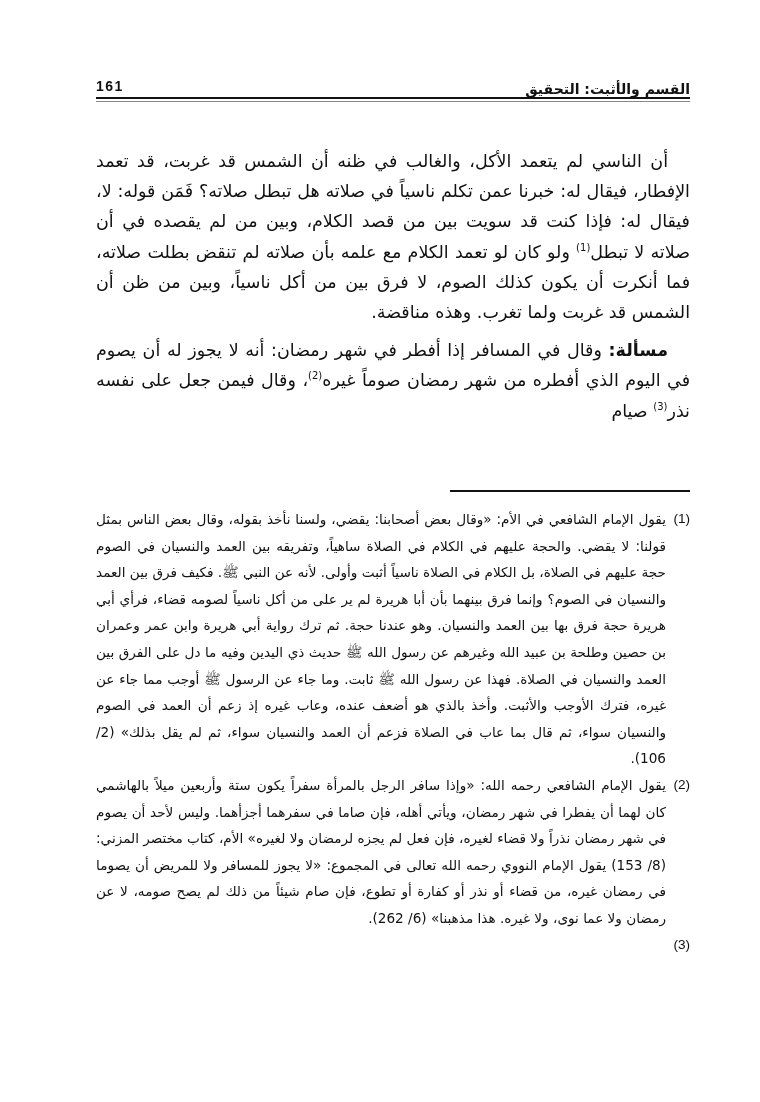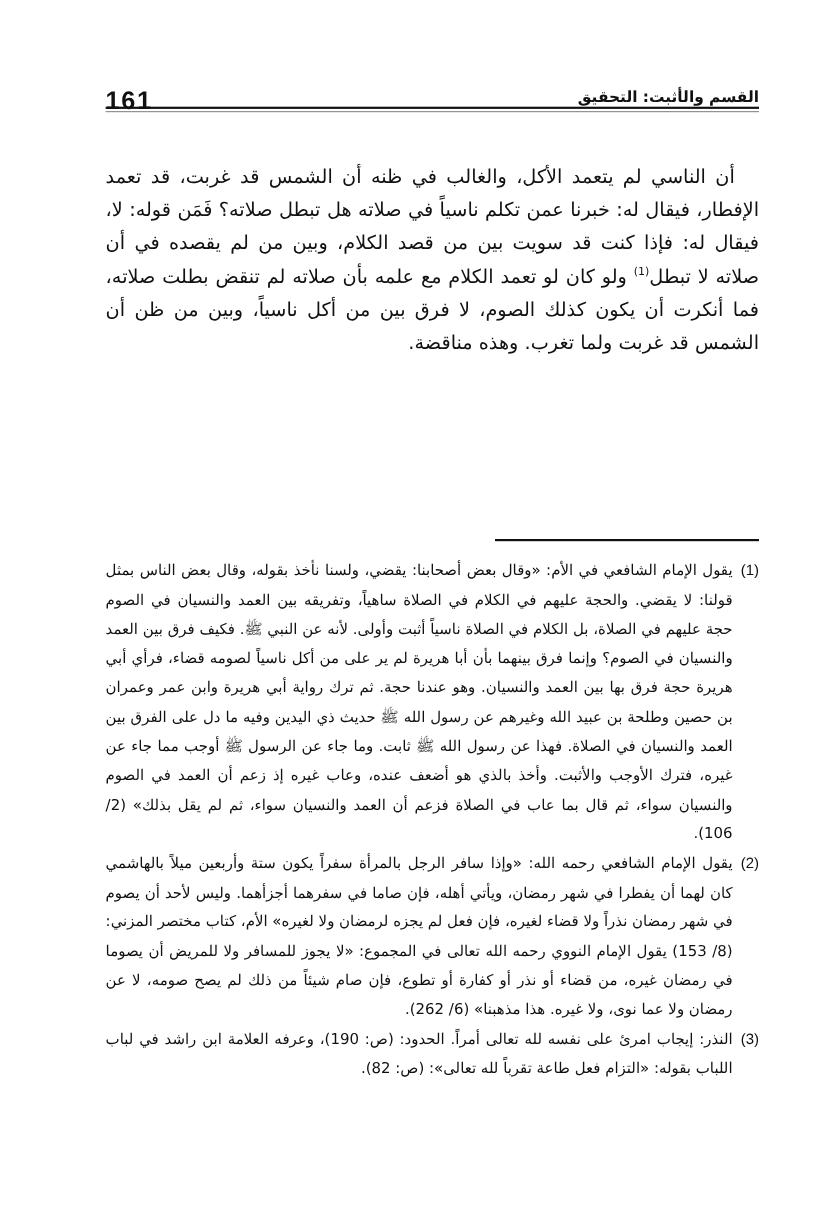--- a/index.html
+++ b/index.html
@@ -36,21 +36,21 @@
       top: 3px;
       font-size: 14px;
       font-weight: bold;
       letter-spacing: -0.3px;
     }
     .page-number {
       position: absolute;
       left: 0;
       top: 0;
       font-family: "Liberation Sans", sans-serif;
-      font-size: 23px;
+      font-size: 14px;
       font-weight: bold;
       letter-spacing: 1.5px;
       direction: ltr;
     }
     .header-rule {
       position: absolute;
       top: 97px;
       left: 0;
       right: 0;
       height: 2px;
@@ -127,32 +127,34 @@
     <span class="running-title">القسم والأثبت: التحقيق</span>
     <span class="page-number">161</span>
   </div>
   <div class="header-rule"></div>
   <div class="header-rule-thin"></div>
 
   <div class="main-text">
     <p>
       <span>أن الناسي لم يتعمد الأكل، والغالب في ظنه أن الشمس قد غربت، قد تعمد الإفطار، فيقال له: خبرنا عمن تكلم ناسياً في صلاته هل تبطل صلاته؟ فَمَن قوله: لا، فيقال له: فإذا كنت قد سويت بين من قصد الكلام، وبين من لم يقصده في أن صلاته لا تبطل</span><sup>(1)</sup><span> ولو كان لو تعمد الكلام مع علمه بأن صلاته لم تنقض بطلت صلاته، فما أنكرت أن يكون كذلك الصوم، لا فرق بين من أكل ناسياً، وبين من ظن أن الشمس قد غربت ولما تغرب. وهذه مناقضة.</span>
     </p>
+    <p>
+      <span class="issue-label">مسألة:</span><span> وقال في المسافر إذا أفطر في شهر رمضان: أنه لا يجوز له أن يصوم في اليوم الذي أفطره من شهر رمضان صوماً غيره</span><sup>(2)</sup><span>، وقال فيمن جعل على نفسه نذر</span><sup>(3)</sup><span> صيام</span>
+    </p>
   </div>
 
   <div class="footnote-rule"></div>
 
   <div class="footnotes">
     <p class="footnote">
       <span class="fn-num">(1)</span>
       <span>يقول الإمام الشافعي في الأم: «وقال بعض أصحابنا: يقضي، ولسنا نأخذ بقوله، وقال بعض الناس بمثل قولنا: لا يقضي. والحجة عليهم في الكلام في الصلاة ساهياً، وتفريقه بين العمد والنسيان في الصوم حجة عليهم في الصلاة، بل الكلام في الصلاة ناسياً أثبت وأولى. لأنه عن النبي ﷺ. فكيف فرق بين العمد والنسيان في الصوم؟ وإنما فرق بينهما بأن أبا هريرة لم ير على من أكل ناسياً لصومه قضاء، فرأي أبي هريرة حجة فرق بها بين العمد والنسيان. وهو عندنا حجة. ثم ترك رواية أبي هريرة وابن عمر وعمران بن حصين وطلحة بن عبيد الله وغيرهم عن رسول الله ﷺ حديث ذي اليدين وفيه ما دل على الفرق بين العمد والنسيان في الصلاة. فهذا عن رسول الله ﷺ ثابت. وما جاء عن الرسول ﷺ أوجب مما جاء عن غيره، فترك الأوجب والأثبت. وأخذ بالذي هو أضعف عنده، وعاب غيره إذ زعم أن العمد في الصوم والنسيان سواء، ثم قال بما عاب في الصلاة فزعم أن العمد والنسيان سواء، ثم لم يقل بذلك» (2/ 106).</span>
     </p>
     <p class="footnote">
       <span class="fn-num">(2)</span>
       <span>يقول الإمام الشافعي رحمه الله: «وإذا سافر الرجل بالمرأة سفراً يكون ستة وأربعين ميلاً بالهاشمي كان لهما أن يفطرا في شهر رمضان، ويأتي أهله، فإن صاما في سفرهما أجزأهما. وليس لأحد أن يصوم في شهر رمضان نذراً ولا قضاء لغيره، فإن فعل لم يجزه لرمضان ولا لغيره» الأم، كتاب مختصر المزني: (8/ 153) يقول الإمام النووي رحمه الله تعالى في المجموع: «لا يجوز للمسافر ولا للمريض أن يصوما في رمضان غيره، من قضاء أو نذر أو كفارة أو تطوع، فإن صام شيئاً من ذلك لم يصح صومه، لا عن رمضان ولا عما نوى، ولا غيره. هذا مذهبنا» (6/ 262).</span>
     </p>
     <p class="footnote">
       <span class="fn-num">(3)</span>
-      <span>النذر: إيجاب امرئ على نفسه لله تعالى أمراً. الحدود: (ص: 190)، وعرفه العلامة ابن راشد في لباب اللباب بقوله: «التزام فعل طاعة تقرباً لله تعالى»: (ص: 82).</span>
     </p>
   </div>
 
 </div>
 
 </body></html>

